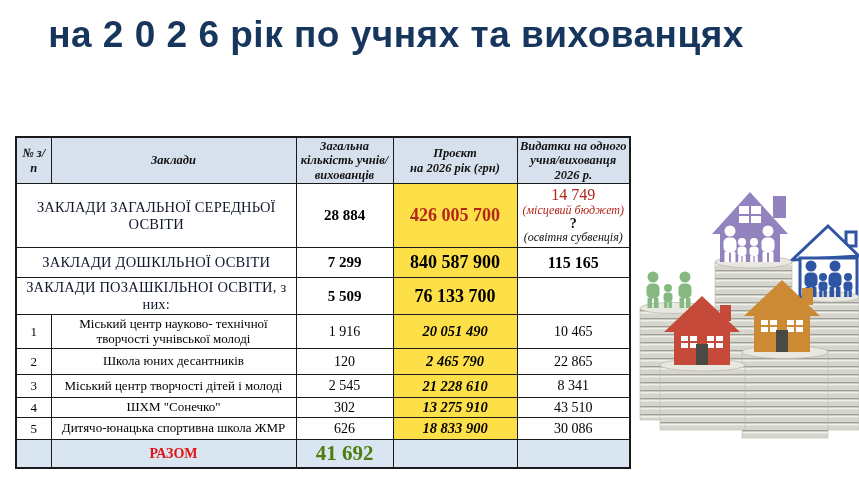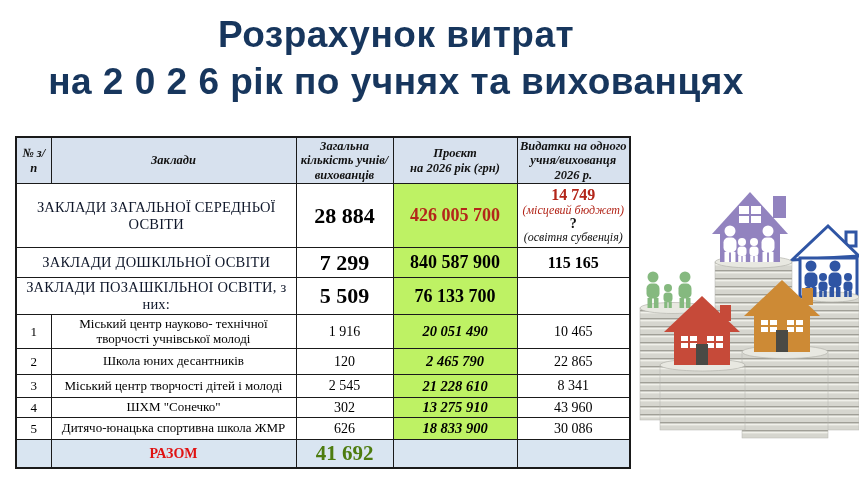--- a/index.html
+++ b/index.html
@@ -44,45 +44,44 @@
   th.th-num{font-size:12px;}
   th.red-h{color:#dd1111;}
   th.pre{white-space:pre-line;font-size:13px;}
   td.cat-name{
     color:#0f172a;font-weight:normal;font-size:14.5px;letter-spacing:0.2px;margin-top:21px;
   }
   td.sub-name{
     text-align:left;font-weight:normal;font-size:13px;line-height:1.12;padding-left:4px;
   }
   td.sub-num{font-size:13px;}
-  td.students-main{font-weight:bold;font-size:22px;}
+  td.students-main{font-weight:bold;font-size:15px;}
   td.students-sub{font-size:14px;}
-  td.budget-cell{background:#bef264;}
+  td.budget-cell{background:#fde047;}
   td.budget-main{font-weight:bold;font-size:18px;}
   td.budget-sub{font-weight:bold;font-style:italic;font-size:14.5px;}
   .darkred{color:#b3261a;}
   td.per-main{font-weight:bold;font-size:16px;margin-top:44px;}
   td.per-sub{font-size:14px;}
-  .per-val{font-weight:bold;font-size:16px;color:#b3261a;line-height:1.05;}
+  .per-val{font-weight:normal;font-size:16px;color:#b3261a;line-height:1.05;}
   .per-note{font-style:italic;font-size:12px;color:#b3261a;line-height:1.1;}
   .per-q{font-weight:bold;font-size:14px;color:#111;line-height:1.0;}
   .per-note2{font-style:italic;font-size:12px;color:#111;line-height:1.1;}
   tr.total td{background:#d9e5f1;}
   td.total-label{
     text-align:left;padding-left:4px;color:#e01212;font-weight:bold;font-size:14px;
   }
   td.total-students{color:#4d7c0f;font-weight:bold;font-size:21px;}
   
   .illo{position:absolute;left:632px;top:158px;width:227px;height:322px;}
 </style>
 </head>
 <body>
 
 <div class="title">
-  <div>Розрахунок витрат</div>
   <div>на 2 0 2 6  рік по учнях та вихованцях</div>
 </div>
 
 <table class="budget">
   <colgroup>
     <col class="c-num">
       <col class="c-name">
       <col class="c-students">
       <col class="c-budget">
       <col class="c-per">
@@ -138,21 +137,21 @@
     <td class="sub-name">Міський центр творчості дітей і молоді</td>
     <td class="students-sub">2 545</td>
     <td class="budget-cell budget-sub">21 228 610</td>
     <td class="per-sub">8 341</td>
   </tr>
   <tr>
     <td class="sub-num">4</td>
     <td class="sub-name">ШХМ "Сонечко"</td>
     <td class="students-sub">302</td>
     <td class="budget-cell budget-sub">13 275 910</td>
-    <td class="per-sub">43 960</td>
+    <td class="per-sub">43 510</td>
   </tr>
   <tr>
     <td class="sub-num">5</td>
     <td class="sub-name">Дитячо-юнацька спортивна школа  ЖМР</td>
     <td class="students-sub">626</td>
     <td class="budget-cell budget-sub">18 833 900</td>
     <td class="per-sub">30 086</td>
   </tr>
   <tr class="total">
     <td></td>

